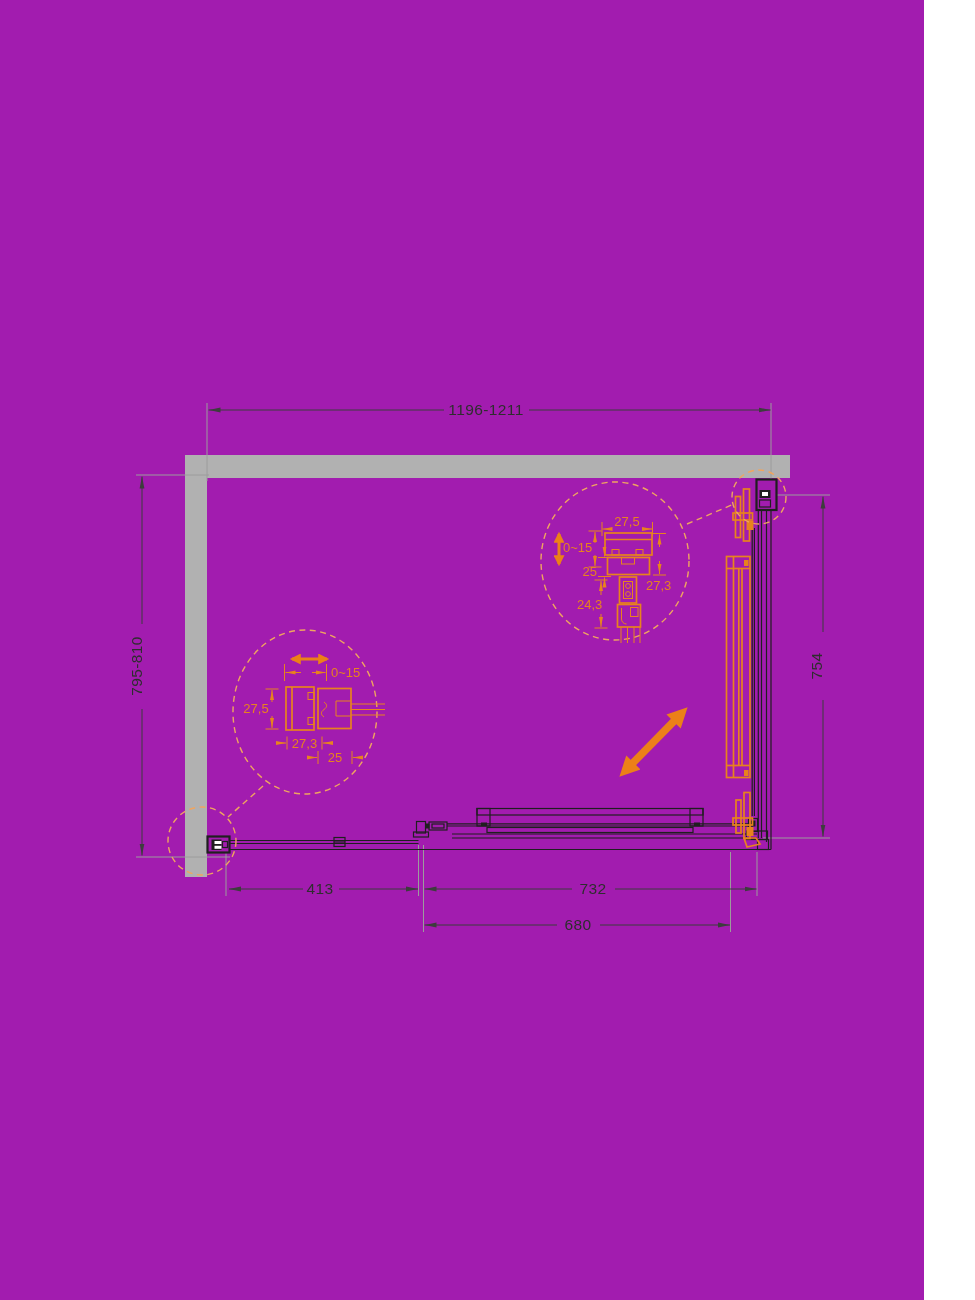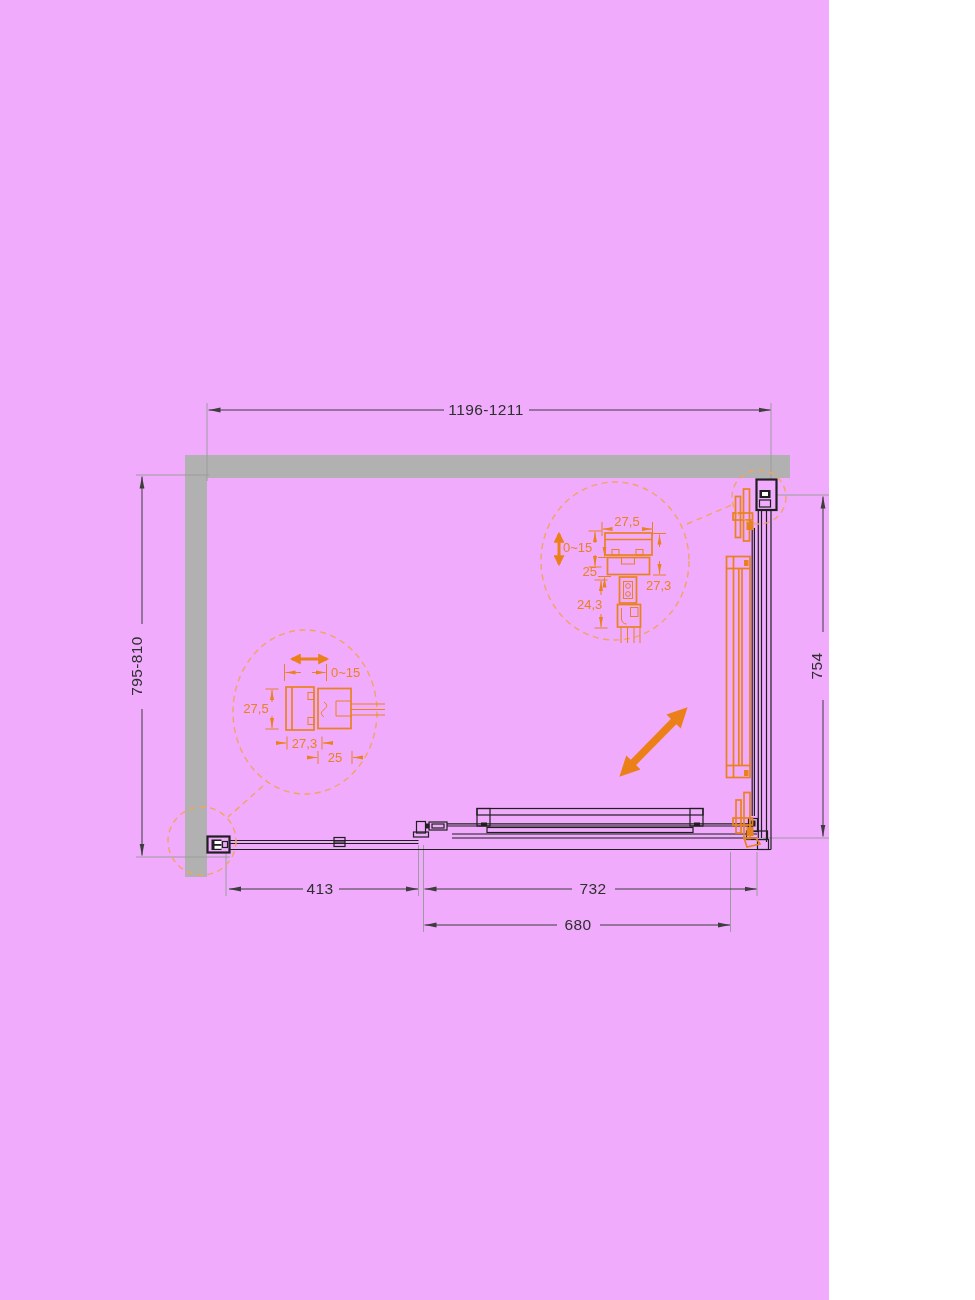--- a/index.html
+++ b/index.html
@@ -1,16 +1,16 @@
 <!DOCTYPE html>
 <html><head>
 <meta charset="utf-8">
 <style>
   html,body{margin:0;padding:0;background:#ffffff;}
-  .page{position:relative;width:829px;height:1300px;background:#f0abfc;overflow:hidden;
+  .page{position:relative;width:924px;height:1300px;background:#a21caf;overflow:hidden;
         font-family:"Liberation Sans", sans-serif;}
   svg{position:absolute;left:0;top:0;}
 
   .wall{fill:#B1B1B1;stroke:none;}
   .ext{stroke:#9C9C9C;stroke-width:1;fill:none;}
   .dimln{stroke:#3D3D3D;stroke-width:1;fill:none;}
   .blk{stroke:#1F1F1F;fill:none;stroke-width:1.2;}
   .blk-th{stroke:#1F1F1F;fill:none;stroke-width:2.2;}
   .blk-fill{fill:#1F1F1F;stroke:none;}
   .org{stroke:#E8821E;fill:none;stroke-width:1.7;}

